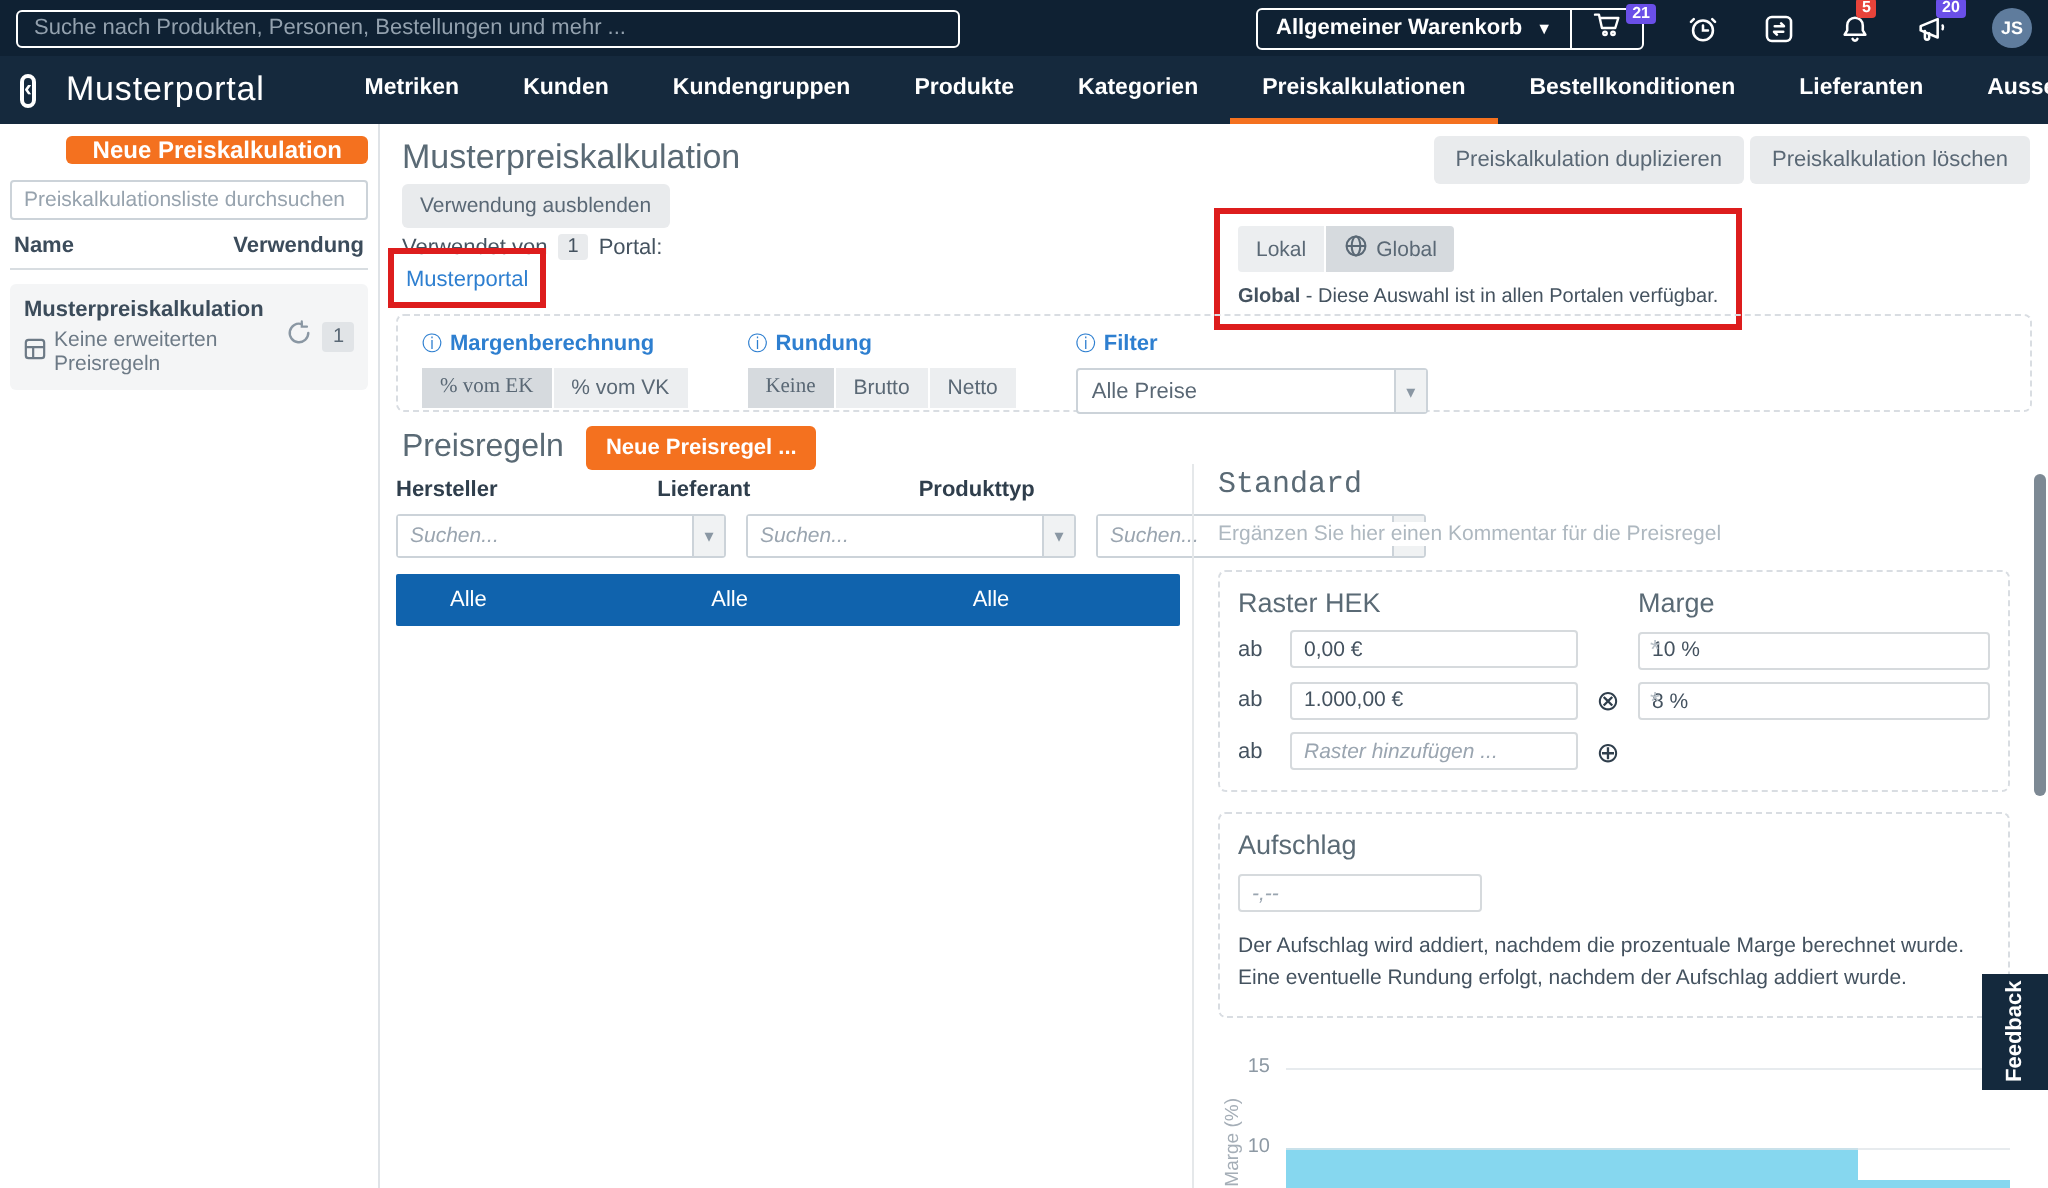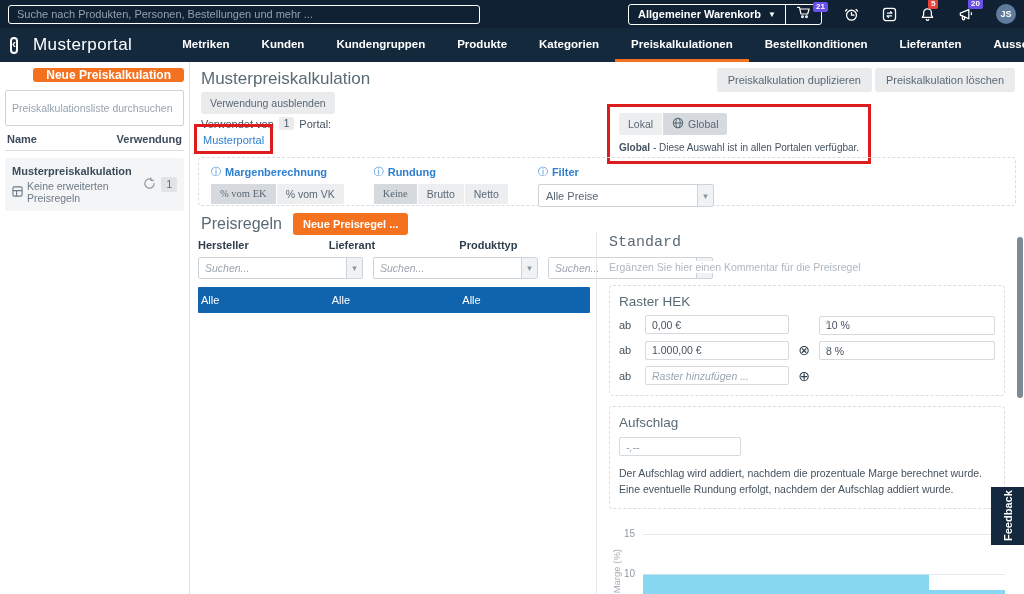--- a/index.html
+++ b/index.html
@@ -41,21 +41,21 @@
   .nav-tab.active { border-bottom-color:#f4711f; }
 
   
   .content { display:flex; height:532px; }
 
   
   .sidebar { width:190px; border-right:1px solid #dfe3e7; padding:6px 5px; background:#fff; }
   .btn-orange { background:#f4711f; color:#fff; border:none; border-radius:3px; font-weight:bold;
     cursor:pointer; font-family:"Liberation Sans", sans-serif; }
   .new-calc { display:block; margin-left:auto; font-size:12px; padding:0 13px; }
-  .side-search { width:100%; height:36px; border:1px solid #ccd3d9; border-radius:2px;
+  .side-search { width:100%; height:20px; border:1px solid #ccd3d9; border-radius:2px;
     font-size:10.5px; padding:0 6px; margin-top:8px; outline:none; color:#5a6875; }
   .side-search::placeholder { color:#97a3ae; }
   .side-cols { display:flex; justify-content:space-between; font-size:11px; font-weight:bold;
     color:#3c4c5b; padding:7px 2px 5px; border-bottom:1px solid #d8dde1; }
   .side-item { background:#f4f5f6; border-radius:3px; margin-top:7px; padding:7px 7px;
     display:flex; align-items:center; cursor:pointer; }
   .side-item-title { font-size:11px; font-weight:bold; color:#3c4c5b; }
   .side-item-sub { font-size:10.5px; color:#6d7a86; margin-top:3px; display:flex; align-items:center; gap:4px; }
   .side-item-right { margin-left:auto; display:flex; align-items:center; gap:5px; }
   .count-badge { background:#e1e4e7; color:#5a6875; font-size:10px; padding:2px 5px; border-radius:2px; }
@@ -104,21 +104,21 @@
   .rules-table { position:absolute; left:8px; top:177px; width:392px; }
   .rt-head { display:grid; grid-template-columns:1fr 1fr 1fr; font-size:11px; font-weight:bold;
     color:#2f3e4c; padding-bottom:6px; }
   .rt-search { display:grid; grid-template-columns:1fr 1fr 1fr; gap:10px; }
   .sel-search { display:flex; height:22px; border:1px solid #ccd3d9; border-radius:2px; background:#fff; }
   .sel-search input { flex:1; min-width:0; border:none; outline:none; font-size:10.5px;
     padding:0 6px; color:#5a6875; font-family:"Liberation Sans", sans-serif; }
   .sel-search input::placeholder { font-style:italic; color:#9aa5b0; }
   .rt-row { display:grid; grid-template-columns:1fr 1fr 1fr; background:#1063ad; color:#fff;
     font-size:11px; margin-top:8px; padding:7px 0; border-radius:1px; cursor:pointer; }
-  .rt-row span { padding-left:3px; }
+  .rt-row span { padding-left:27px; }
 
   .divider-v { position:absolute; left:406px; top:170px; bottom:0; width:1px; background:#e5e8ea; }
 
   .standard { position:absolute; left:419px; top:172px; width:396px; }
   .std-title { font-size:15px; font-weight:400; color:#5a6a75;font-family:Liberation Mono, monospace; }
   .std-comment { width:100%; border:none; outline:none; font-size:10.5px; margin-top:10px;
     color:#5a6875; font-family:"Liberation Sans", sans-serif; }
   .std-comment::placeholder { color:#aeb8c0; }
   .dash-box { border:1px dashed #d9dde2; border-radius:4px; padding:8px 9px 10px; margin-top:10px; }
   .grid-row { display:grid; grid-template-columns:20px 1fr 18px 176px; gap:6px; align-items:center;
@@ -369,20 +369,21 @@
     <div class="divider-v"></div>
 
     <div class="standard">
       <div class="std-title">Standard</div>
       <input class="std-comment" placeholder="Ergänzen Sie hier einen Kommentar für die Preisregel" style="">
 
       <div class="dash-box">
         <div class="grid-row grid-head">
           <div class="box-h">Raster HEK</div>
           <div></div>
+          <div class="box-h">Marge</div>
         </div>
         <div class="grid-row">
           <span class="ab">ab</span>
           <input class="num-input" value="0,00 €" style="">
           <span></span>
           <span class="marge-wrap">
             <span class="ast">*</span>
             <input class="num-input" value="10 %" style="">
           </span>
         </div>

